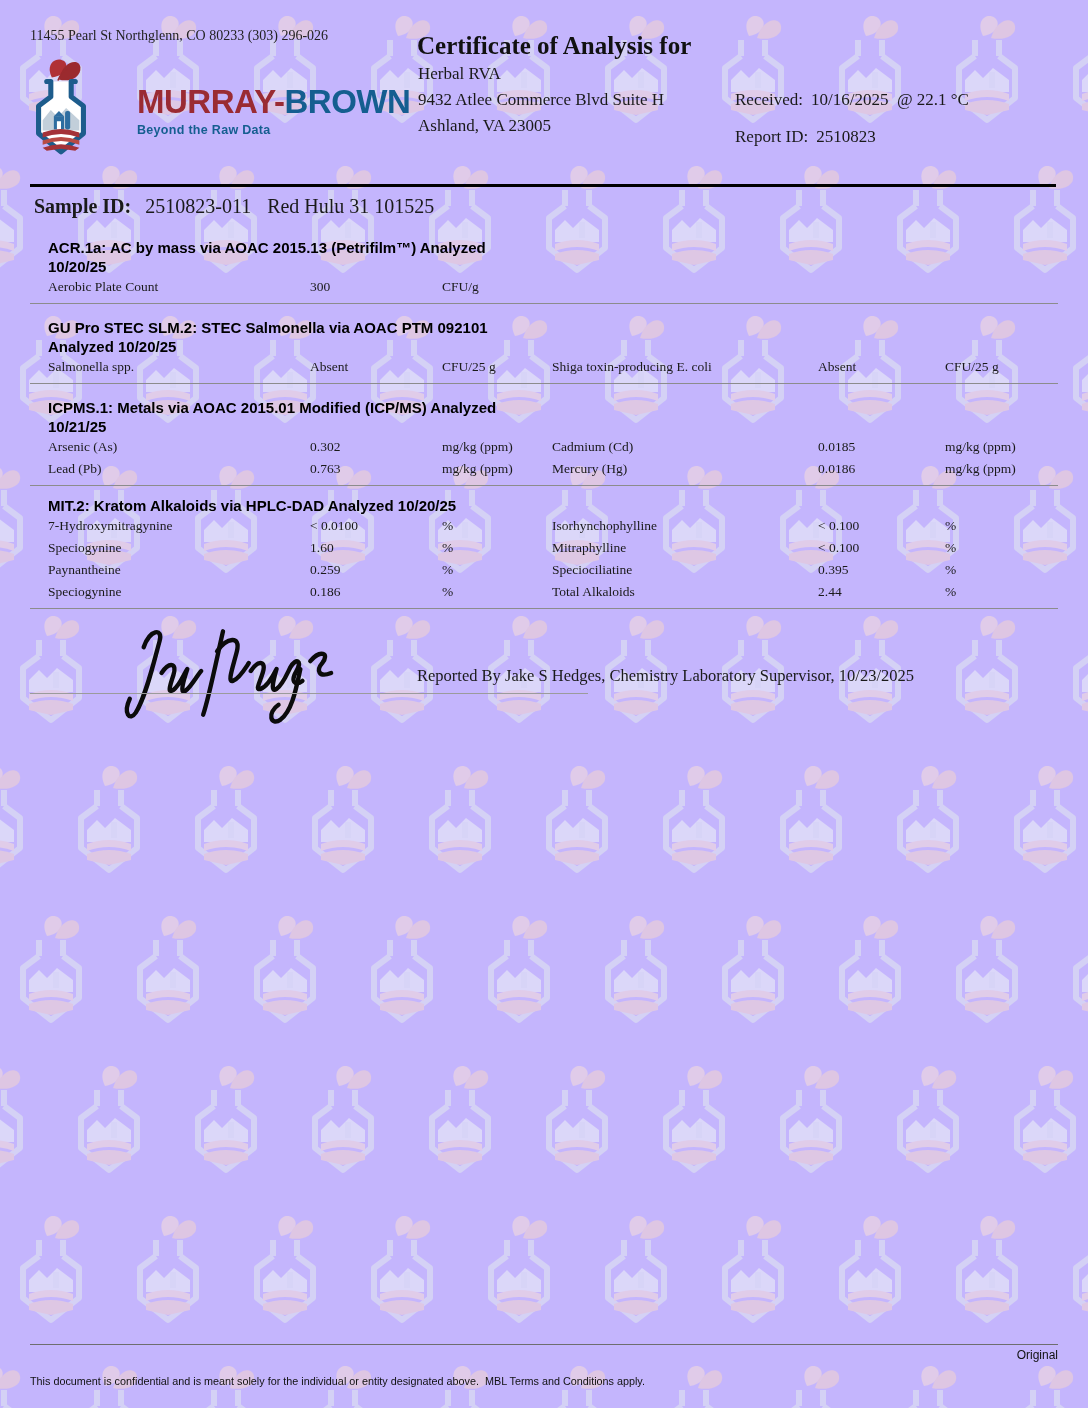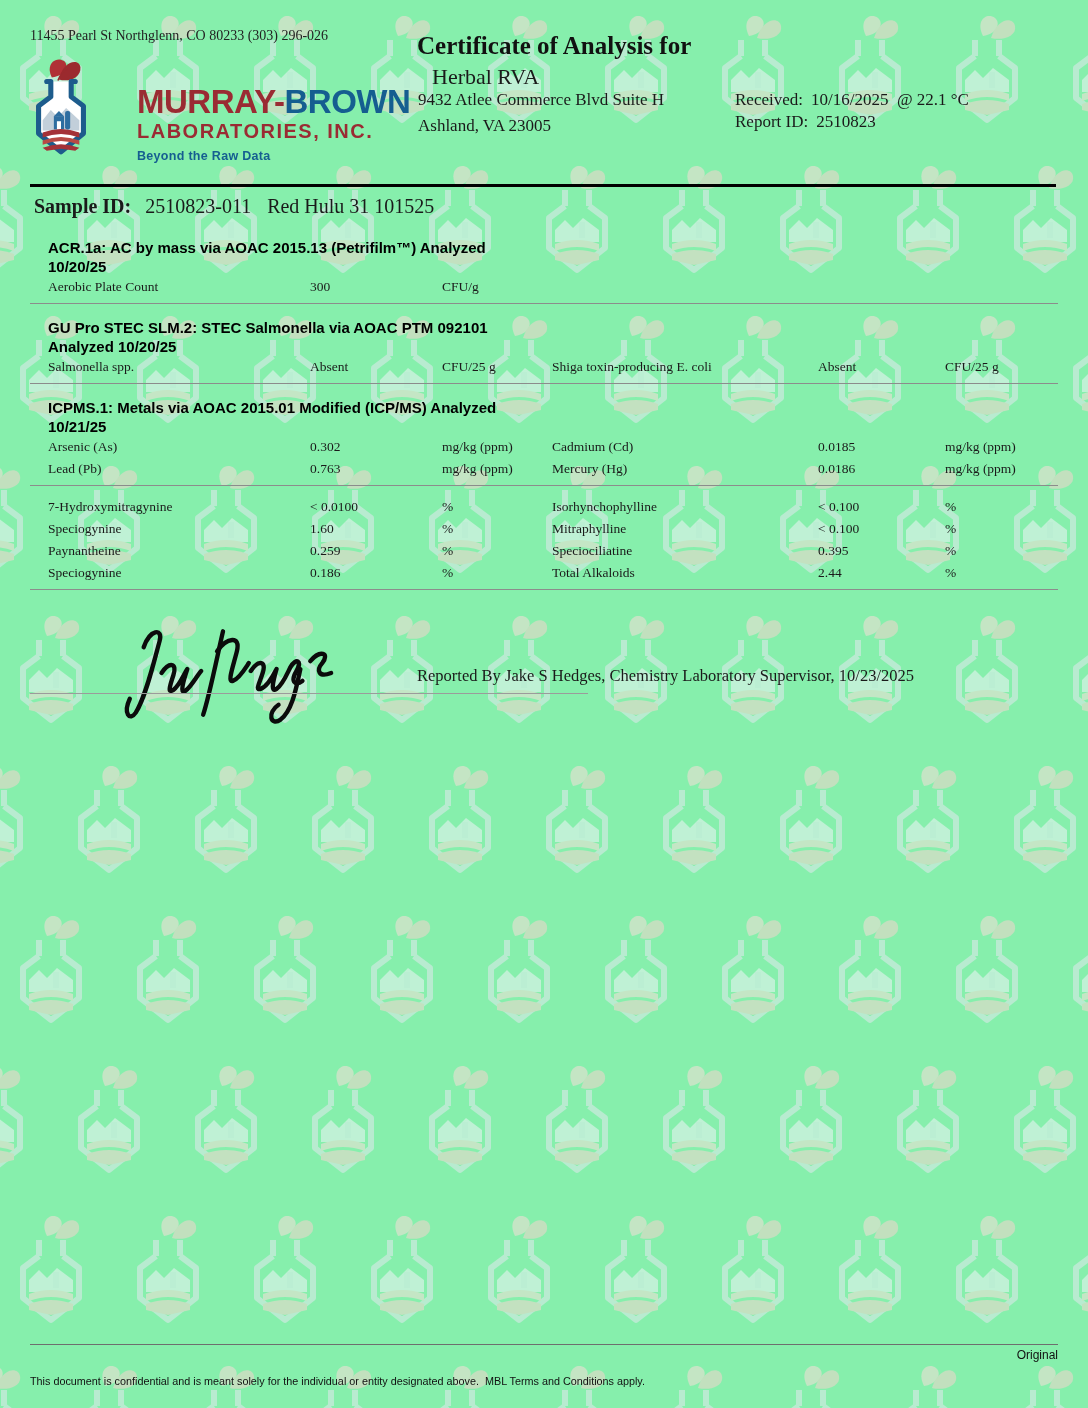--- a/index.html
+++ b/index.html
@@ -1,20 +1,20 @@
 <!DOCTYPE html>
 <html><head>
 <meta charset="utf-8">
 <style>
   * { margin:0; padding:0; box-sizing:border-box; }
   html,body { background:#ffffff; }
   .page {
     position:relative;
     width:1088px; height:1408px;
-    background:#86efac;
+    background:#c4b5fd;
     overflow:hidden;
     font-family:"Liberation Serif", serif;
     color:#1a1a1a;
   }
   .watermark { position:absolute; inset:0; z-index:0; }
   .content { position:absolute; inset:0; z-index:1; }
 
   
   .lab-address {
     position:absolute; left:30px; top:28px;
@@ -24,25 +24,25 @@
   .logo-icon { width:56px; height:104px; }
   .logo-text { margin-left:8px; padding-top:30px; font-family:"Liberation Sans", sans-serif; }
   .logo-name { font-size:33px; font-weight:bold; letter-spacing:-0.5px; line-height:30px; white-space:nowrap; }
   .logo-sub { font-size:20px; font-weight:bold; letter-spacing:1.5px; line-height:24px; margin-top:2px; white-space:nowrap; }
   .logo-tagline { font-size:12.5px; font-weight:bold; letter-spacing:0.3px; margin-top:6px; }
 
   .coa-title {
     position:absolute; left:417px; top:32px;
     font-size:25px; font-weight:bold; color:#111;
   }
-  .client-name { position:absolute; left:418px; top:64px; font-size:22px;margin-left:14px; }
+  .client-name { position:absolute; left:418px; top:64px; font-size:17px; }
   .client-addr1 { position:absolute; left:418px; top:90px; font-size:17px; }
   .client-addr2 { position:absolute; left:418px; top:116px; font-size:17px; }
   .received-row { position:absolute; left:735px; top:90px; font-size:17px; white-space:pre-wrap; }
-  .reportid-row { position:absolute; left:735px; top:112px; font-size:17px; white-space:pre-wrap; }
+  .reportid-row { position:absolute; left:735px; top:127px; font-size:17px; white-space:pre-wrap; }
   .kv-label { margin-right:8px; }
 
   .top-rule { position:absolute; left:30px; top:184px; width:1026px; height:3px; background:#000; }
 
   .sample-row { position:absolute; left:34px; top:195px; font-size:20px;text-align:right; }
   .sample-label { font-weight:bold; margin-right:14px; }
   .sample-id { margin-right:16px; }
 
   
   .section { position:absolute; left:30px; width:1028px; border-bottom:1px solid #8c8c8c; padding-bottom:5px; }
@@ -132,21 +132,20 @@
           <rect x="23" y="63" width="4" height="8" fill="#ffffff"></rect>
           <path d="M9,74 Q27,67 45,74 L45,79 Q27,72 9,79 Z" fill="#a43238"></path>
           <path d="M9,82 Q27,75 45,82 L45,86 Q27,79 9,86 Z" fill="#b84a44"></path>
           <path d="M9,89 Q27,82 45,89 L41,92 L27,90 L13,92 Z" fill="#a43238"></path>
         </g>
       </svg>
       <div class="logo-text">
         <div class="logo-name">
           <span style="color:#9a2b33">MURRAY-</span><span style="color:#155e90">BROWN</span>
         </div>
-        <div class="logo-sub" style="color:#9a2b33">LABORATORIES, INC.</div>
         <div class="logo-tagline" style="color:#155e90">Beyond the Raw Data</div>
       </div>
     </div>
 
     <div class="coa-title">Certificate of Analysis for</div>
     <div class="client-name">Herbal RVA</div>
     <div class="client-addr1">9432 Atlee Commerce Blvd Suite H</div>
     <div class="client-addr2">Ashland, VA 23005</div>
 
     <div class="received-row"><span class="kv-label">Received:</span><span>10/16/2025  @ 22.1 °C</span></div>
@@ -205,20 +204,21 @@
           <span>0.763</span>
           <span>mg/kg (ppm)</span>
           <span>Mercury (Hg)</span>
           <span>0.0186</span>
           <span>mg/kg (ppm)</span>
         </div>
       </div>
     </div>
 
     <div class="section sec-3">
+      <div class="section-heading">MIT.2:  Kratom Alkaloids via HPLC-DAD Analyzed 10/20/25</div>
       <div class="section-table">
         <div class="result-row">
           <span>7-Hydroxymitragynine</span>
           <span>&lt; 0.0100</span>
           <span>%</span>
           <span>Isorhynchophylline</span>
           <span>&lt; 0.100</span>
           <span>%</span>
         </div>
         <div class="result-row">

